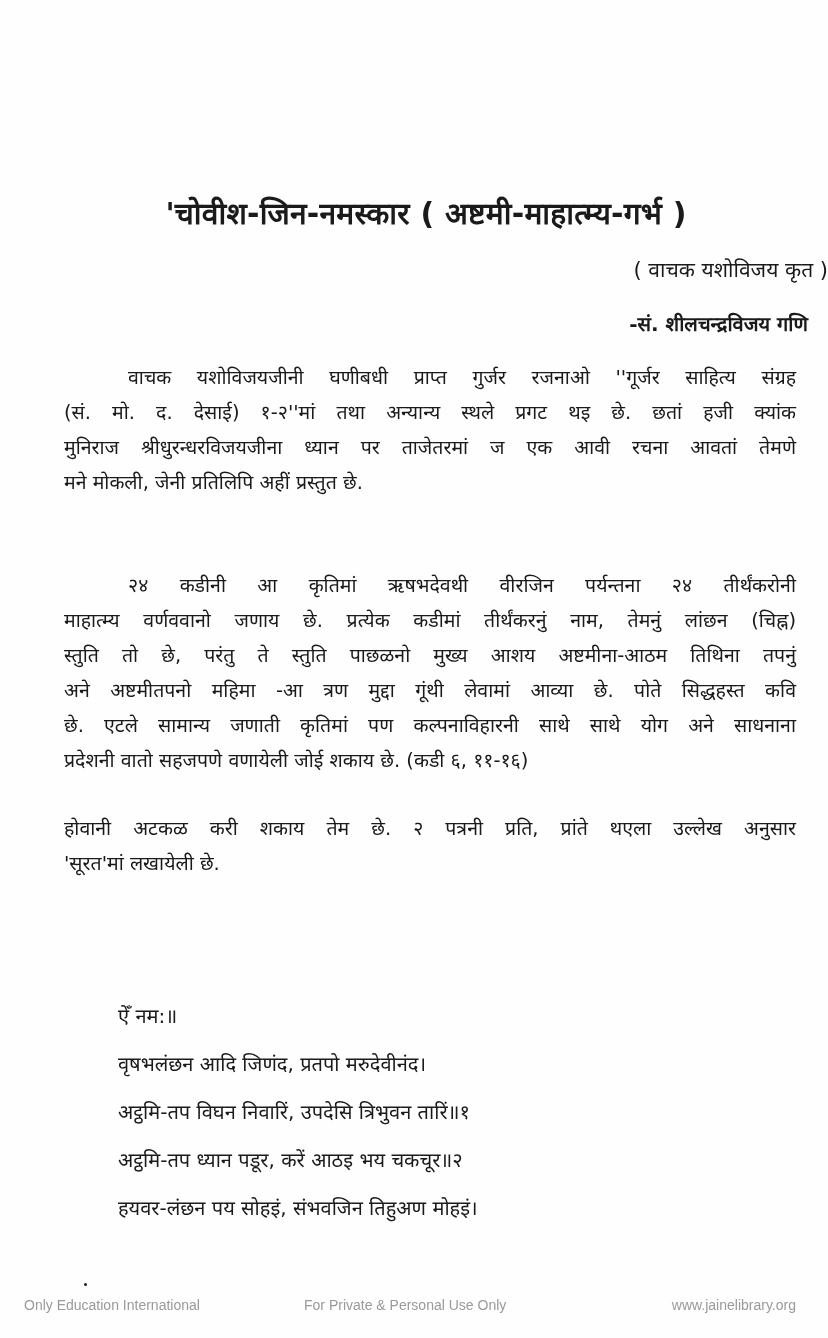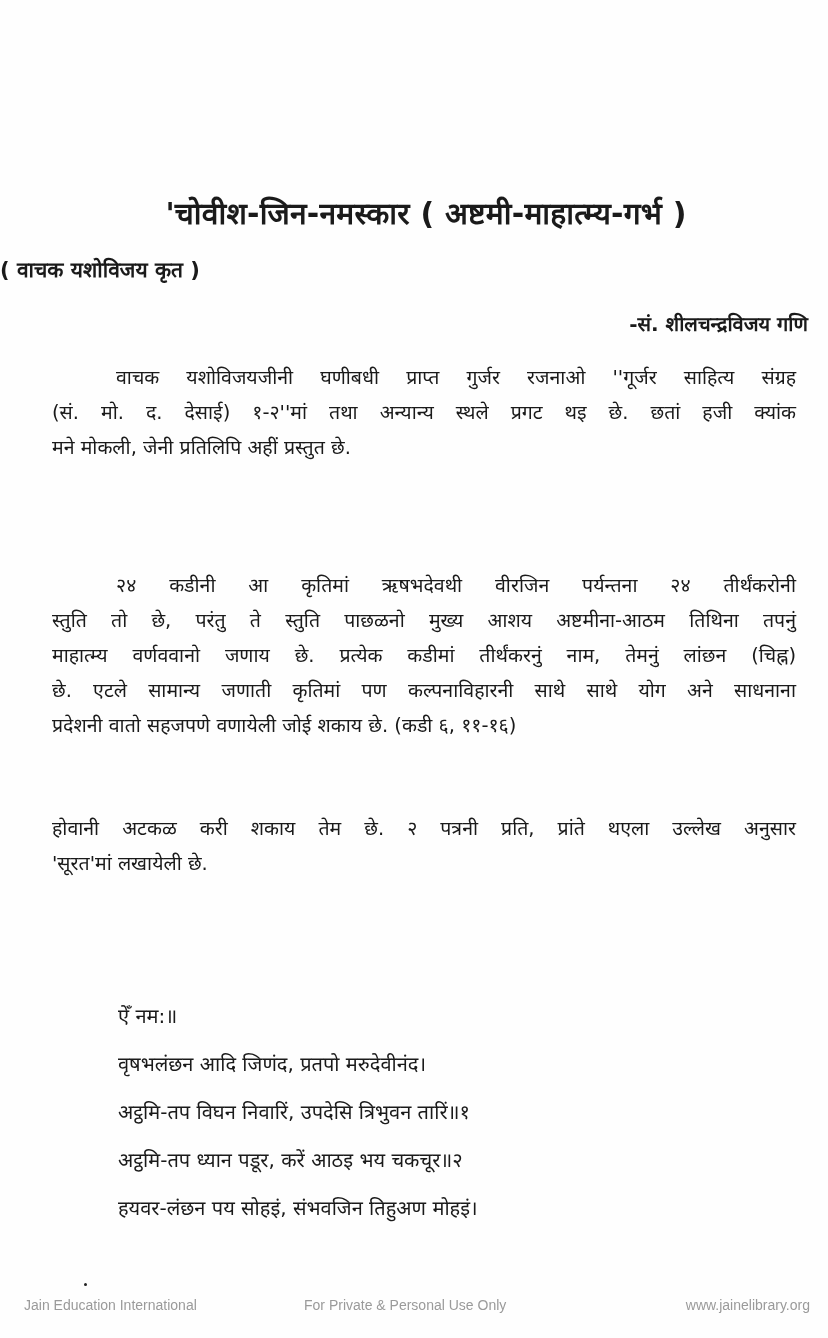--- a/index.html
+++ b/index.html
@@ -11,85 +11,87 @@
       position: relative;
       overflow: hidden;
     }
     .page { position: absolute; left: 0; top: 0; width: 828px; height: 1338px; }
     .title {
       position: absolute; left: 0; right: 0; top: 192px;
       text-align: center; font-size: 30px; font-weight: bold; letter-spacing: 0.2px; padding-left: 24px;
     }
     .subtitle {
       position: absolute; left: 0; right: 0; top: 255px;
-      text-align: left; font-size: 21px; font-weight: bold;
+      text-align: right; font-size: 21px; font-weight: normal;
     }
     .editor {
       position: absolute; right: 20px; top: 310px;
       font-size: 20px; font-weight: bold; text-align: left;
     }
     .para {
       position: absolute; left: 52px; width: 744px;
       font-size: 19.5px; line-height: 35px; text-align: justify;
       text-align-last: left;
     }
-    .para .ln { display: block; white-space: nowrap; text-align: justify; text-align-last: justify; }
+    .para .ln { display: block; white-space: nowrap; text-align: justify; text-align-last: justify; margin-left: 12px; }
     .para .ln.last { text-align-last: left; }
     .p1 { top: 360px; }
     .p2 { top: 568px; }
     .p3 { top: 811px; }
     .indent { padding-left: 64px; }
     .verses { position: absolute; left: 118px; top: 948px; font-size: 20px; margin-top: 48px; }
     .verse { display: block; height: 48px; line-height: 40px; white-space: nowrap; }
     .footer {
       position: absolute; left: 0; right: 0; top: 1297px; height: 20px;
       font-family: "Liberation Sans", sans-serif; font-size: 14px; color: #9a9a9a;
     }
     .footer span { position: absolute; top: 0; }
     .f-left { left: 24px; }
     .f-mid { left: 304px; text-align: right; }
-    .f-right { right: 18px; }
+    .f-right { right: 32px; }
     .speck { position: absolute; width: 3px; height: 3px; background: #222; border-radius: 50%; }
   </style>
 </head>
 <body>
 
 <div class="page">
 
   <div class="title">'चोवीश-जिन-नमस्कार ( अष्टमी-माहात्म्य-गर्भ )</div>
   <div class="subtitle">( वाचक यशोविजय कृत )</div>
   <div class="editor">-सं. शीलचन्द्रविजय गणि</div>
 
   <div class="para p1">
     <span class="ln indent">वाचक यशोविजयजीनी घणीबधी प्राप्त गुर्जर रजनाओ ''गूर्जर साहित्य संग्रह</span>
     <span class="ln">(सं. मो. द. देसाई) १-२''मां तथा अन्यान्य स्थले प्रगट थइ छे. छतां हजी क्यांक</span>
+    <span class="ln">मुनिराज श्रीधुरन्धरविजयजीना ध्यान पर ताजेतरमां ज एक आवी रचना आवतां तेमणे</span>
     <span class="ln last">मने मोकली, जेनी प्रतिलिपि अहीं प्रस्तुत छे.</span>
   </div>
 
   <div class="para p2">
     <span class="ln indent">२४ कडीनी आ कृतिमां ऋषभदेवथी वीरजिन पर्यन्तना २४ तीर्थंकरोनी</span>
+    <span class="ln">माहात्म्य वर्णववानो जणाय छे. प्रत्येक कडीमां तीर्थंकरनुं नाम, तेमनुं लांछन (चिह्न)</span>
     <span class="ln">स्तुति तो छे, परंतु ते स्तुति पाछळनो मुख्य आशय अष्टमीना-आठम तिथिना तपनुं</span>
-    <span class="ln">माहात्म्य वर्णववानो जणाय छे. प्रत्येक कडीमां तीर्थंकरनुं नाम, तेमनुं लांछन (चिह्न)</span>
+    <span class="ln">अने अष्टमीतपनो महिमा -आ त्रण मुद्दा गूंथी लेवामां आव्या छे. पोते सिद्धहस्त कवि</span>
     <span class="ln">छे. एटले सामान्य जणाती कृतिमां पण कल्पनाविहारनी साथे साथे योग अने साधनाना</span>
     <span class="ln last">प्रदेशनी वातो सहजपणे वणायेली जोई शकाय छे. (कडी ६, ११-१६)</span>
   </div>
 
   <div class="para p3">
     <span class="ln">होवानी अटकळ करी शकाय तेम छे. २ पत्रनी प्रति, प्रांते थएला उल्लेख अनुसार</span>
     <span class="ln last">'सूरत'मां लखायेली छे.</span>
   </div>
 
   <div class="verses">
     <span class="verse">ऐँ नम:॥</span>
     <span class="verse">वृषभलंछन आदि जिणंद, प्रतपो मरुदेवीनंद।</span>
     <span class="verse">अट्ठमि-तप विघन निवारिं, उपदेसि त्रिभुवन तारिं॥१</span>
     <span class="verse">अट्ठमि-तप ध्यान पडूर, करें आठइ भय चकचूर॥२</span>
     <span class="verse">हयवर-लंछन पय सोहइं, संभवजिन तिहुअण मोहइं।</span>
   </div>
 
   <span class="speck" style="left:84px; top:1283px;"></span>
 
   <div class="footer">
-    <span class="f-left">Jain Education International</span>
+    <span class="f-left">Only Education International</span>
     <span class="f-mid">For Private &amp; Personal Use Only</span>
     <span class="f-right">www.jainelibrary.org</span>
   </div>
 </div>
 
 </body></html>

